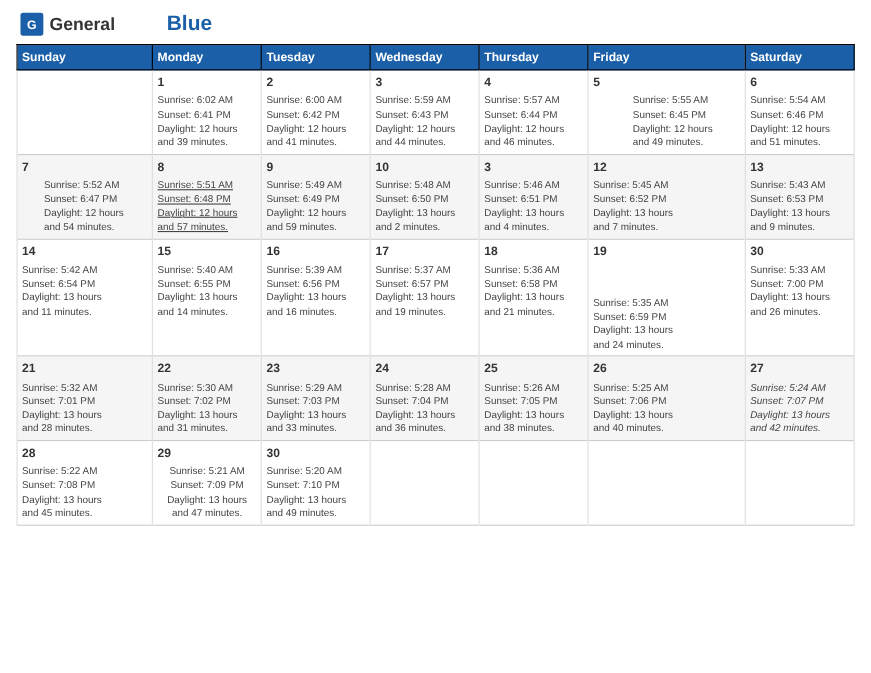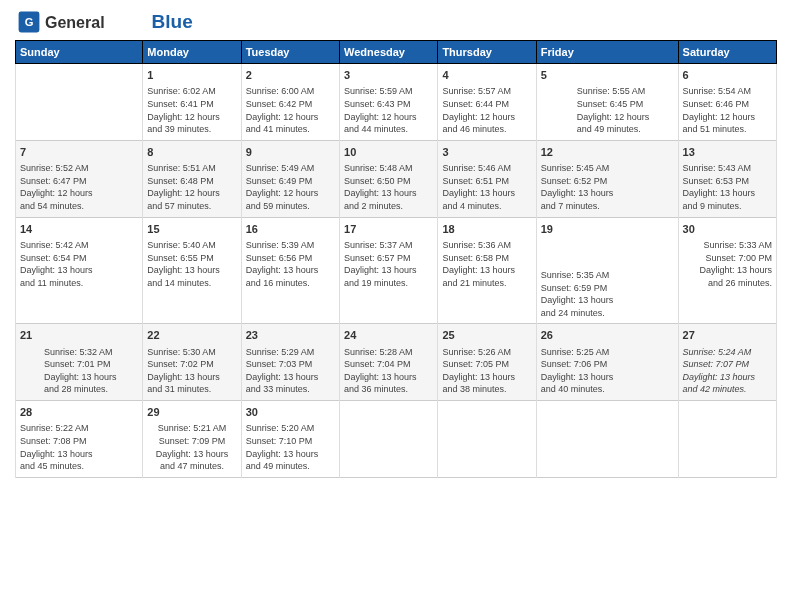--- a/index.html
+++ b/index.html
@@ -157,28 +157,28 @@
             <span class="day-num">6</span>
             <div class="cell-info" style="white-space: pre-line;">Sunrise: 5:54 AM
 Sunset: 6:46 PM
 Daylight: 12 hours
 and 51 minutes.</div>
           </td>
         </tr>
         <tr class="row-alt">
           <td>
             <span class="day-num">7</span>
-            <div class="cell-info" style="white-space: pre-line;">Sunrise: 5:52 AM
+            <div class="cell-info" style="white-space: pre-line; margin-left: 20px;">Sunrise: 5:52 AM
 Sunset: 6:47 PM
 Daylight: 12 hours
 and 54 minutes.</div>
           </td>
           <td>
             <span class="day-num">8</span>
-            <div class="cell-info" style="white-space: pre-line;">Sunrise: 5:51 AM
+            <div class="cell-info" style="white-space: pre-line; text-decoration: underline;">Sunrise: 5:51 AM
 Sunset: 6:48 PM
 Daylight: 12 hours
 and 57 minutes.</div>
           </td>
           <td>
             <span class="day-num">9</span>
             <div class="cell-info" style="white-space: pre-line;">Sunrise: 5:49 AM
 Sunset: 6:49 PM
 Daylight: 12 hours
 and 59 minutes.</div>
@@ -250,30 +250,30 @@
           </td>
           <td>
             <span class="day-num">19</span>
             <div class="cell-info" style="white-space: pre-line; margin-top: 32px;">Sunrise: 5:35 AM
 Sunset: 6:59 PM
 Daylight: 13 hours
 and 24 minutes.</div>
           </td>
           <td>
             <span class="day-num">30</span>
-            <div class="cell-info" style="white-space: pre-line; text-align: right;">Sunrise: 5:33 AM
+            <div class="cell-info" style="white-space: pre-line;">Sunrise: 5:33 AM
 Sunset: 7:00 PM
 Daylight: 13 hours
 and 26 minutes.</div>
           </td>
         </tr>
         <tr class="row-alt">
           <td>
             <span class="day-num">21</span>
-            <div class="cell-info" style="white-space: pre-line; margin-left: 24px;">Sunrise: 5:32 AM
+            <div class="cell-info" style="white-space: pre-line;">Sunrise: 5:32 AM
 Sunset: 7:01 PM
 Daylight: 13 hours
 and 28 minutes.</div>
           </td>
           <td>
             <span class="day-num">22</span>
             <div class="cell-info" style="white-space: pre-line;">Sunrise: 5:30 AM
 Sunset: 7:02 PM
 Daylight: 13 hours
 and 31 minutes.</div>

